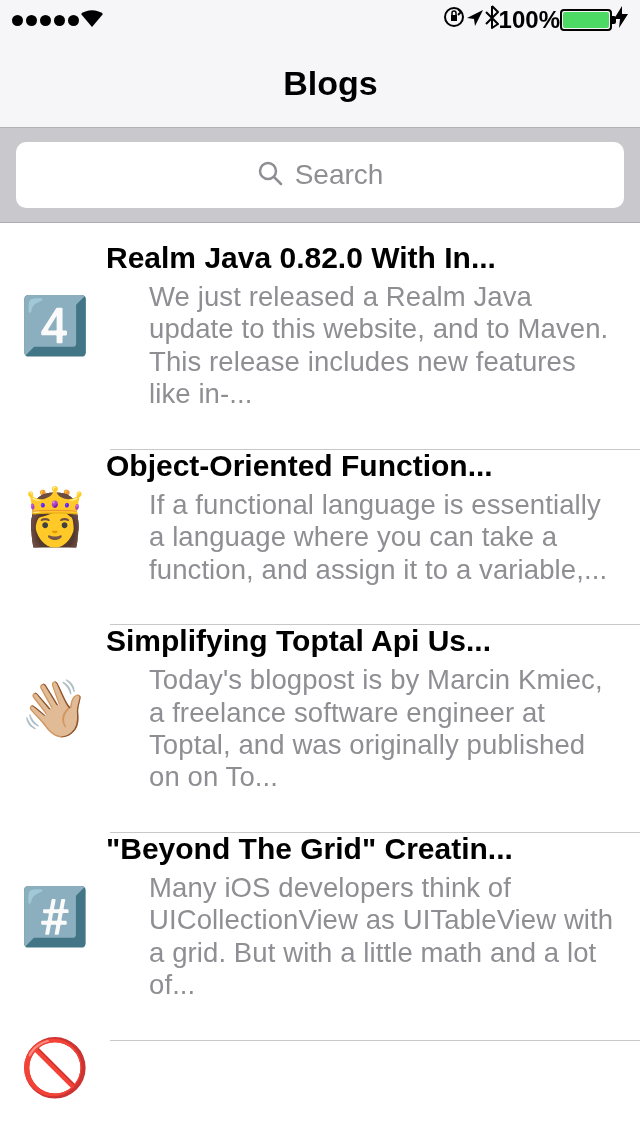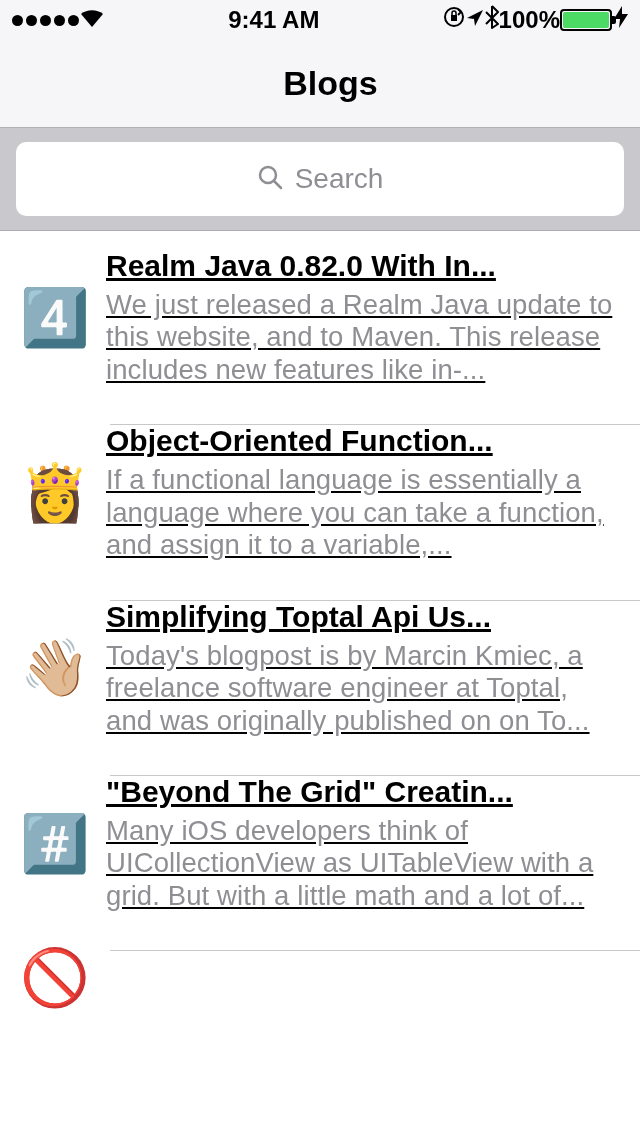--- a/index.html
+++ b/index.html
@@ -67,21 +67,21 @@
 
   
   .search-bar {
     background: #c8c8cd;
     padding: 14px 16px;
     border-bottom: 1px solid #aeaeb2;
   }
   .search-field {
     background: #fff;
     border-radius: 10px;
-    height: 74px;
+    height: 66px;
     display: flex;
     align-items: center;
     justify-content: center;
     gap: 12px;
   }
   .search-icon svg { width: 26px; height: 26px; }
   .search-placeholder {
     font-size: 28px;
     color: #8e8e93;
   }
@@ -100,56 +100,56 @@
     background: #c8c7cc;
   }
   .icon-col {
     width: 74px;
     display: flex;
     align-items: center;
     justify-content: center;
     font-size: 56px;
     line-height: 1;
   }
-  .text-col { flex: 1; min-width: 0; text-decoration: underline; }
+  .text-col { flex: 1; min-width: 0; }
   .row-title {
     font-size: 30px;
     font-weight: 700;
     color: #000;
     margin-bottom: 6px;
     white-space: nowrap;
     overflow: hidden;
     text-overflow: ellipsis;
   }
   .row-desc {
     font-size: 27.5px;
     line-height: 1.18;
     color: #8e8e93;
     letter-spacing: 0.1px;
+    margin-left: 43px;
   }
 </style>
 </head>
 <body>
 
 <div class="status-bar">
   <div class="status-left">
     <span class="signal-dots">
       <span></span>
         <span></span>
         <span></span>
         <span></span>
         <span></span>
     </span>
     <span class="wifi-icon">
       <svg viewBox="0 0 26 20">
           <path d="M13 19 L2 6 C8 1 18 1 24 6 Z" fill="#000"></path>
         </svg>
     </span>
   </div>
-  <div class="status-center">9:41 AM</div>
   <div class="status-right">
     <span class="lock-rot">
       <svg viewBox="0 0 22 22">
           <circle cx="11" cy="11" r="9" fill="none" stroke="#000" stroke-width="2"></circle>
           <path d="M15 3 L18 6 L15 9" fill="none" stroke="#000" stroke-width="2"></path>
           <rect x="8" y="9" width="6" height="6" fill="#000"></rect>
           <path d="M9 9 V7 a2 2 0 0 1 4 0 V9" fill="none" stroke="#000" stroke-width="1.5"></path>
         </svg>
     </span>
     <span class="loc-icon">

